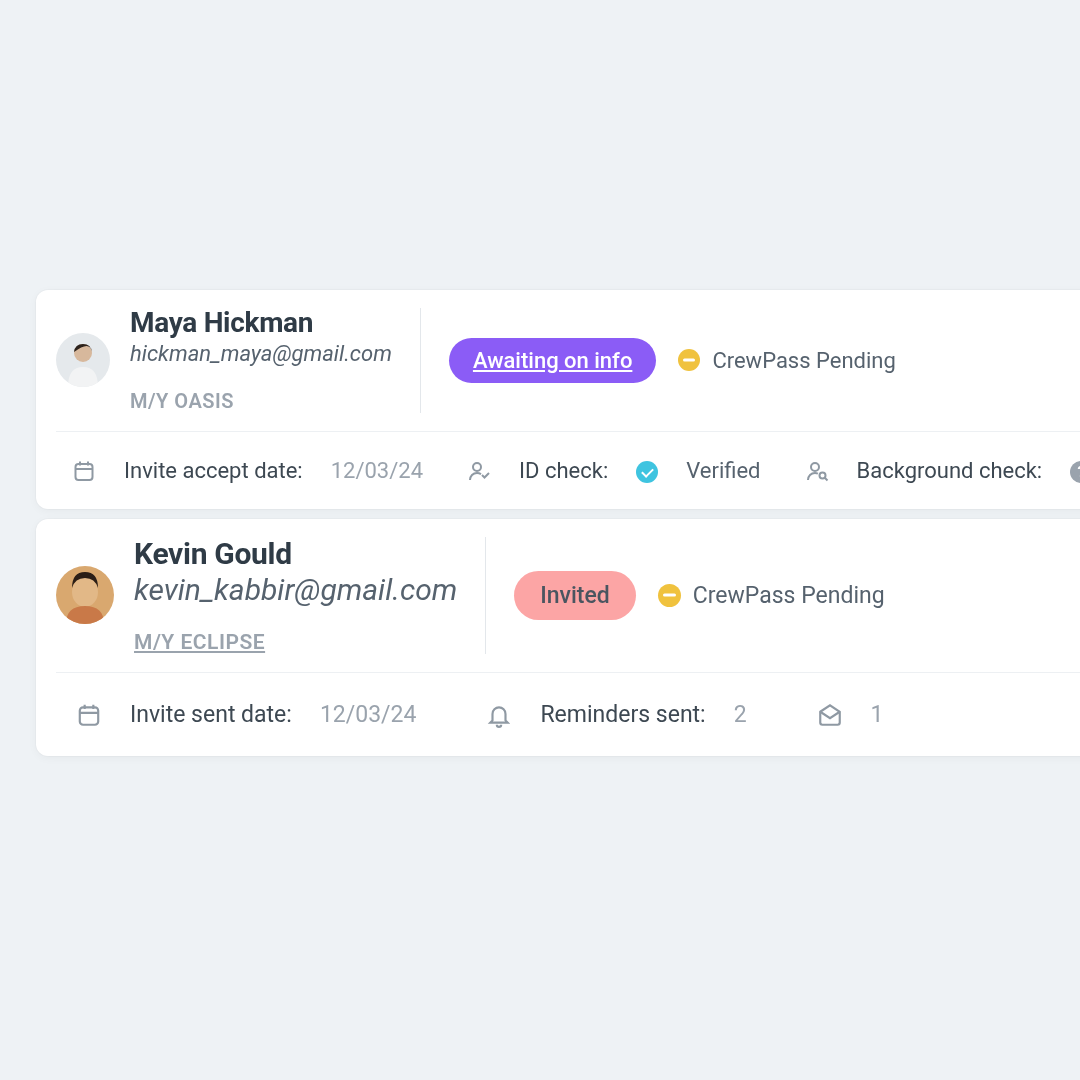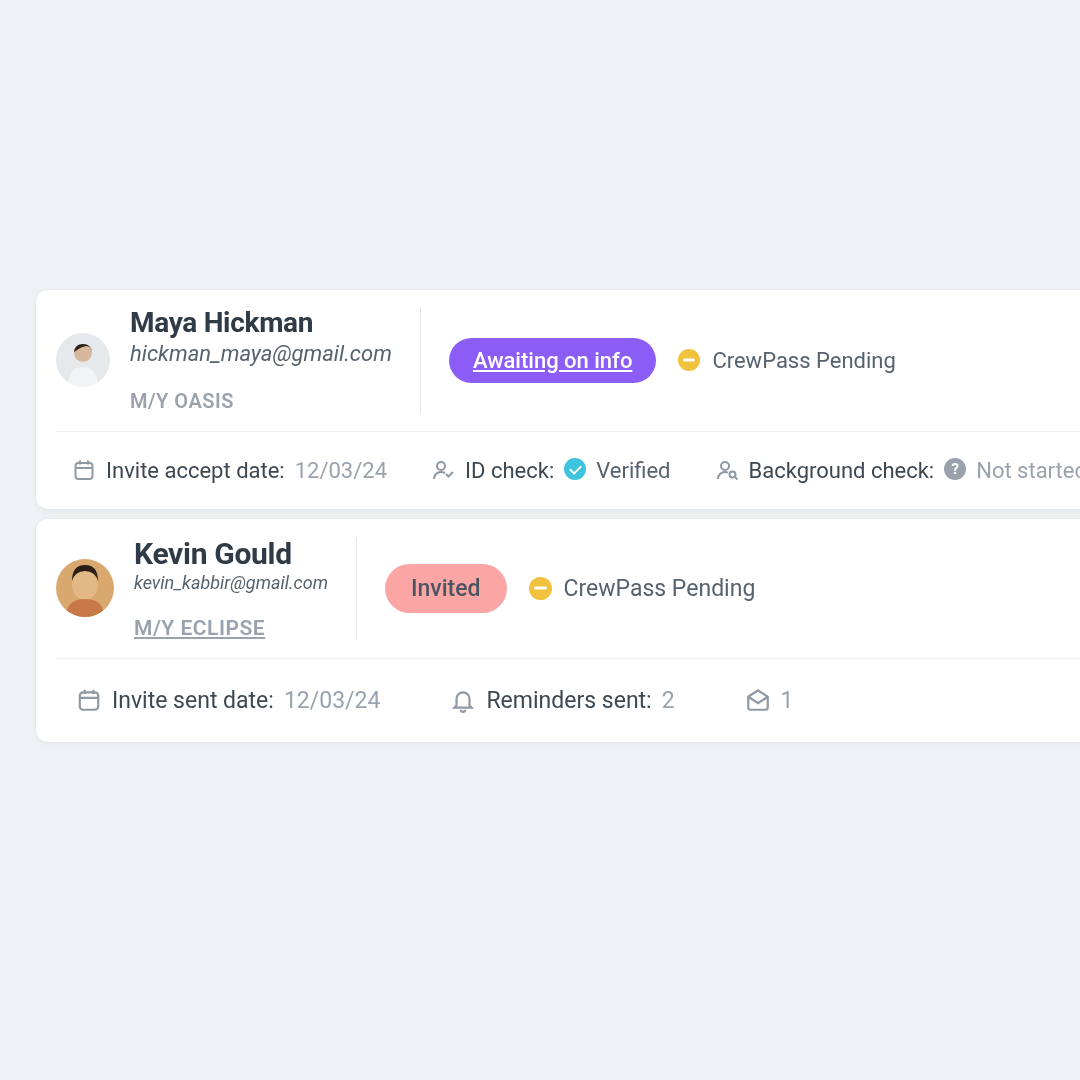--- a/index.html
+++ b/index.html
@@ -102,22 +102,22 @@
   }
   .card-divider { height: 1px; background: #edf0f3; margin: 0 20px; }
   .card-bottom {
     display: flex;
     align-items: center;
     padding: 26px 36px;
     gap: 44px;
   }
   .meta {
     display: flex;
-    align-items: flex-start;
-    gap: 10px;
+    align-items: flex-end;
+    gap: 28px;
     font-size: 22px;
     white-space: nowrap;
   }
   .meta .label { color: #3d4852; }
   .meta .value { color: #9aa3ad; }
   .meta .value-strong { color: #56626e; }
   .meta svg.outline { width: 24px; height: 24px; stroke: #8f99a3; stroke-width: 2; fill: none; flex-shrink:0;}
   .check-badge {
     width: 22px; height: 22px; border-radius: 50%;
     background: #3fc4e0;
@@ -129,21 +129,21 @@
     transform: rotate(-45deg);
   }
   .q-badge {
     width: 22px; height: 22px; border-radius: 50%;
     background: #9aa3ad; color: #fff; font-size: 15px; font-weight: 700;
     display: flex; align-items: center; justify-content: center; flex-shrink: 0;
   }
   
   .card-2 .avatar { width: 58px; height: 58px; }
   .card-2 .person-name { font-size: 30px; }
-  .card-2 .person-email { font-size: 18px; }
+  .card-2 .person-email { font-size: 30px; }
   .card-2 .vessel { font-size: 21px; text-decoration: underline; }
   .card-2 .pill { font-size: 23px; padding: 11px 26px; }
   .card-2 .crewpass { font-size: 23px; }
   .card-2 .dot-icon { width: 23px; height: 23px; }
   .card-2 .card-bottom { padding: 28px 40px; gap: 70px; }
   .card-2 .meta { font-size: 23px; }
   .card-2 .meta svg.outline { width: 26px; height: 26px; }
 </style>
 </head>
 <body>

